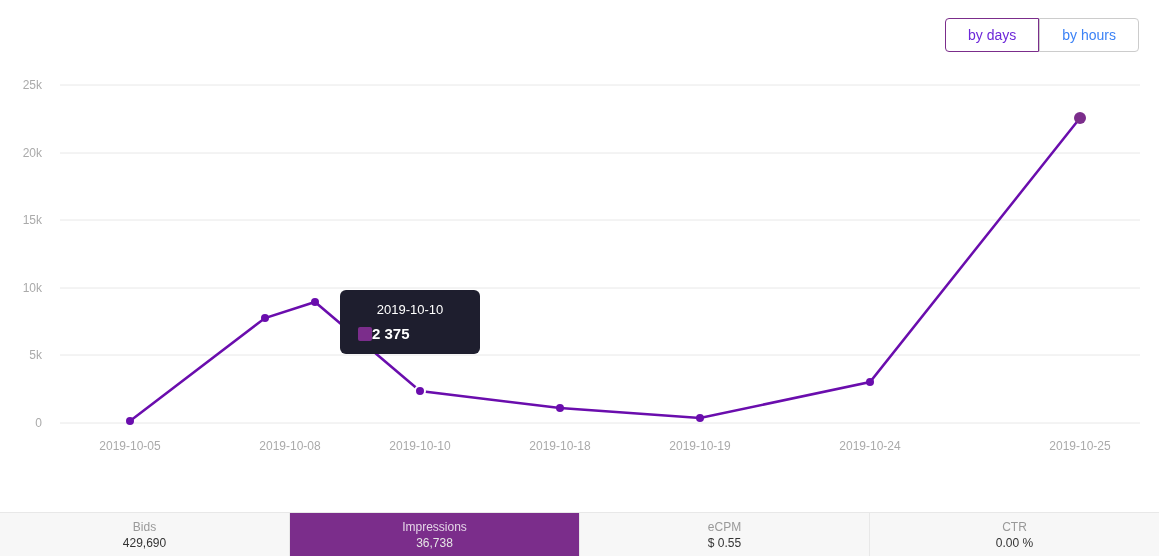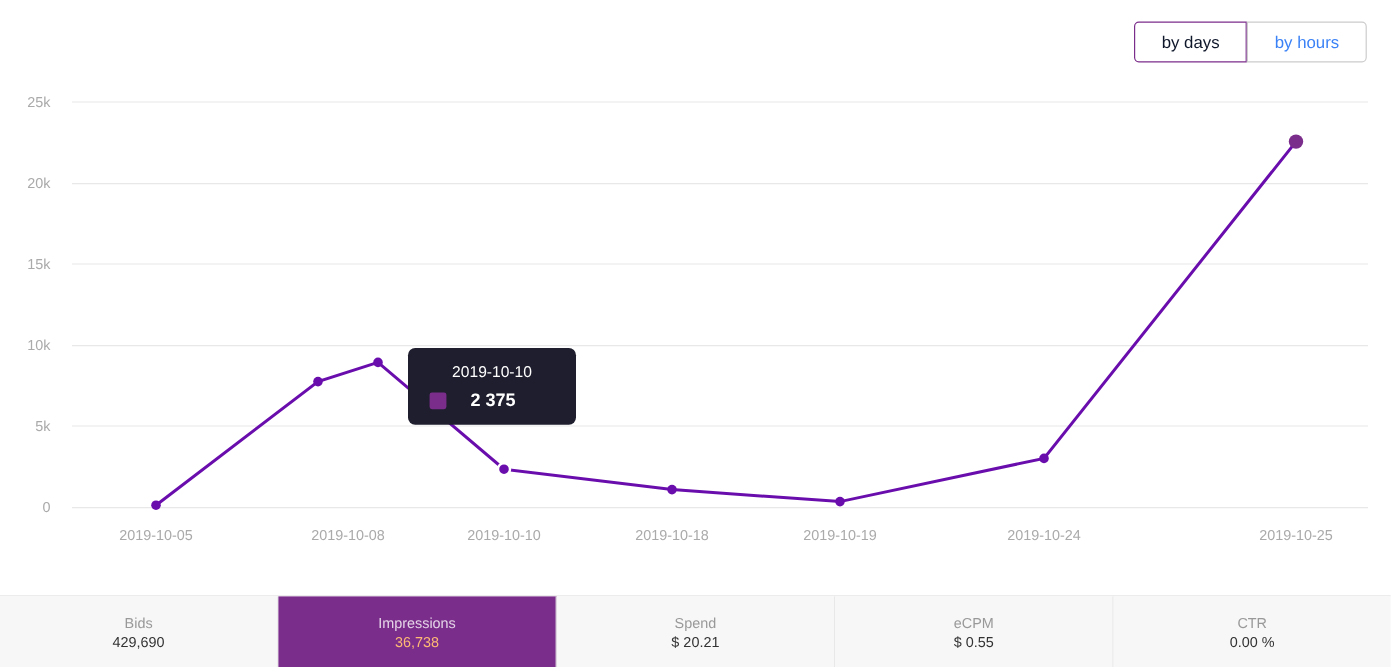--- a/index.html
+++ b/index.html
@@ -29,21 +29,21 @@
     .btn-toggle {
       padding: 8px 22px;
       font-size: 14px;
       cursor: pointer;
       border: 1.5px solid #ccc;
       background: #fff;
       color: #3b82f6;
     }
     .btn-toggle.active {
       border-color: #7b2d8b;
-      color: #0f172a;
+      color: #6d28d9;
       background: #fff;
     }
     .btn-toggle:first-child {
       border-radius: 4px 0 0 4px;
     }
     .btn-toggle:last-child {
       border-radius: 0 4px 4px 0;
     }
 
     
@@ -54,21 +54,21 @@
       right: 0;
       bottom: 60px;
     }
 
     
     .metrics-bar {
       position: absolute;
       bottom: 0;
       left: 0;
       right: 0;
-      height: 60px;
+      height: 44px;
       display: flex;
       border-top: 1px solid #e8e8e8;
     }
     .metric-item {
       flex: 1;
       display: flex;
       flex-direction: column;
       align-items: center;
       justify-content: center;
       border-right: 1px solid #e8e8e8;
@@ -88,21 +88,21 @@
     }
     .metric-item.active .metric-label {
       color: rgba(255,255,255,0.8);
     }
     .metric-value {
       font-size: 12px;
       font-weight: normal;
       color: #333;
     }
     .metric-item.active .metric-value {
-      color: #fdba74;
+      color: #e5e5e5;
     }
 
     
     .tooltip {
       position: absolute;
       background: #1e1e2e;
       color: #fff;
       border-radius: 6px;
       padding: 12px 18px;
       font-size: 13px;
@@ -111,21 +111,21 @@
     }
     .tooltip-date {
       font-size: 13px;
       margin-bottom: 8px;
       color: #fff;
       text-align: center;
     }
     .tooltip-row {
       display: flex;
       align-items: center;
-      gap: 20px;
+      gap: 0;
     }
     .tooltip-swatch {
       width: 14px;
       height: 14px;
       background: #7b2d8b;
       border-radius: 2px;
       flex-shrink: 0;
     }
     .tooltip-val {
       font-size: 15px;
@@ -193,24 +193,20 @@
   <div class="metrics-bar">
   <div class="metric-item">
         <div class="metric-label">Bids</div>
         <div class="metric-value">429,690</div>
       </div>
       <div class="metric-item active">
         <div class="metric-label">Impressions</div>
         <div class="metric-value">36,738</div>
       </div>
       <div class="metric-item">
-        <div class="metric-label">Spend</div>
-        <div class="metric-value">$ 20.21</div>
-      </div>
-      <div class="metric-item">
         <div class="metric-label">eCPM</div>
         <div class="metric-value">$ 0.55</div>
       </div>
       <div class="metric-item">
         <div class="metric-label">CTR</div>
         <div class="metric-value">0.00 %</div>
       </div>
     </div>
 
 </div>

